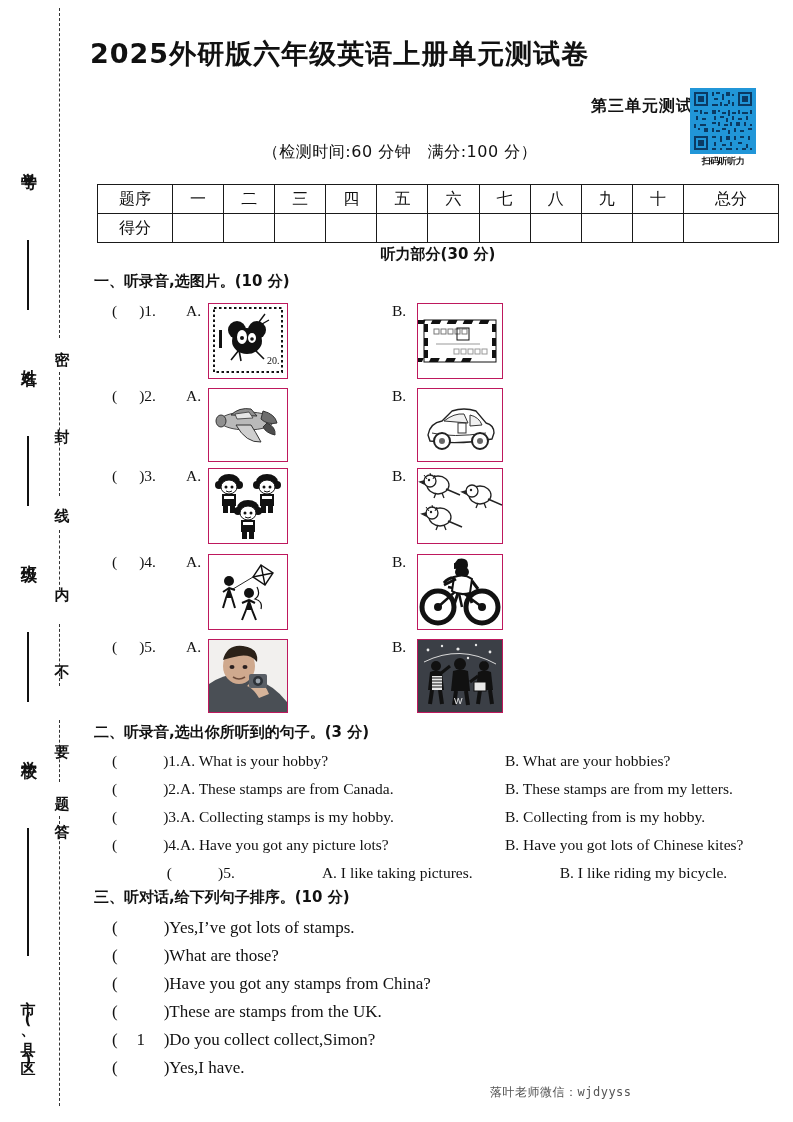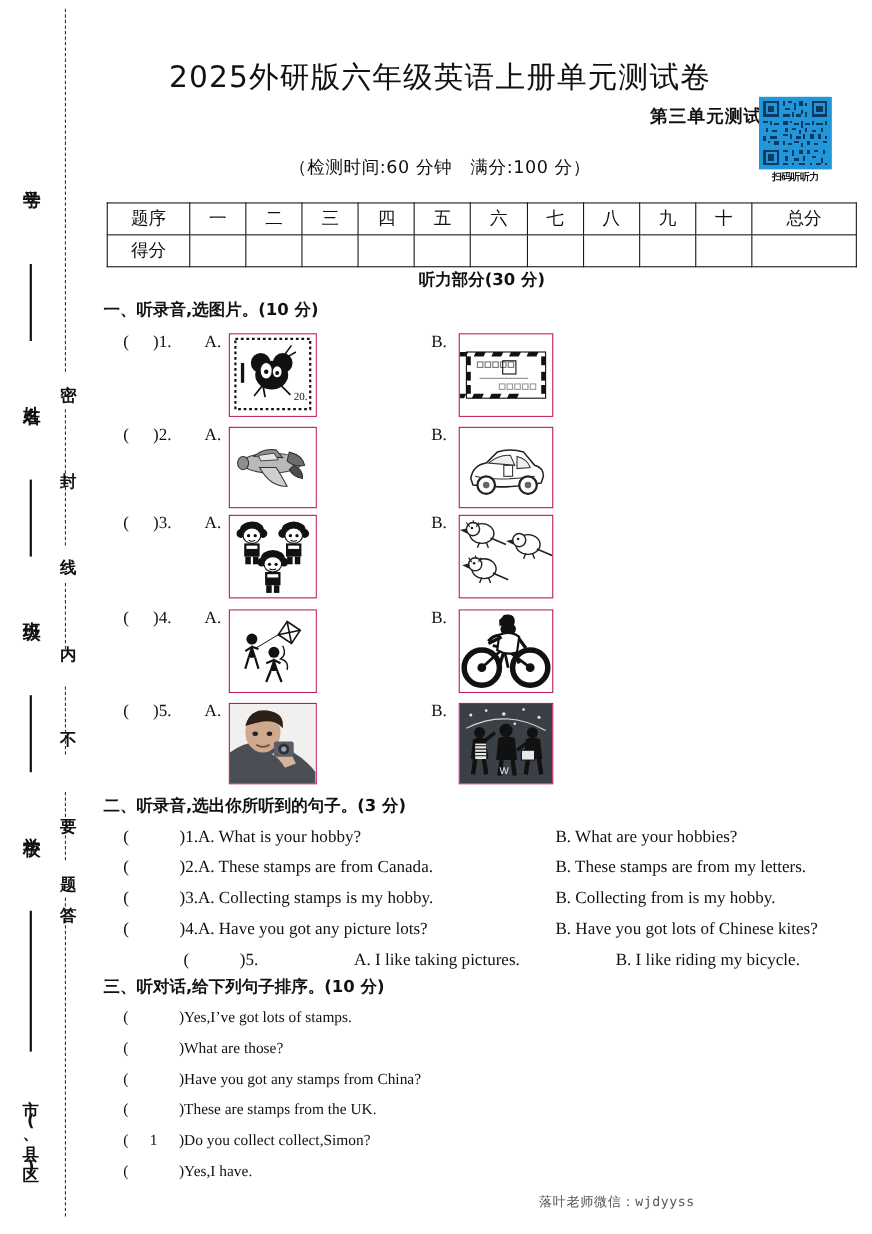--- a/index.html
+++ b/index.html
@@ -58,27 +58,26 @@
   .sheet {
     position: absolute;
     left: 90px; top: 0;
     width: 703px; height: 1122px;
   }
 
   .title-main {
     position: absolute;
     left: 0; top: 36px;
     width: 620px;
-    text-align: center;
-    font-family: "DejaVu Sans", "Liberation Sans", sans-serif;
-    font-weight: normal;
+    text-align: left;
+    font-family: "DejaVu Sans", "Liberation Sans", sans-serif;
+    font-weight: bold;
     font-size: 27px;
     letter-spacing: 1px;
     white-space: nowrap;
-    margin-top: 16px;
   }
   .title-sub {
     position: absolute;
     left: 0; top: 96px;
     width: 620px;
     text-align: right;
     font-family: Liberation Mono, monospace;
     font-weight: bold;
     font-size: 16px;
     letter-spacing: 1px;
@@ -191,21 +190,21 @@
   .qrow .num { display: inline-block; }
   .qrow .optA {
     display: inline-block;
     width: 325px;
   }
   .qrow .optB { display: inline-block; }
 
   .ordrow {
     position: absolute;
     left: 22px;
-    font-size: 14px;
+    font-size: 17px;
     white-space: nowrap;
   }
   .ordrow .brk {
     display: inline-block;
     width: 46px;
     text-align: center;
   }
 
   .footer-wx {
     position: absolute;

